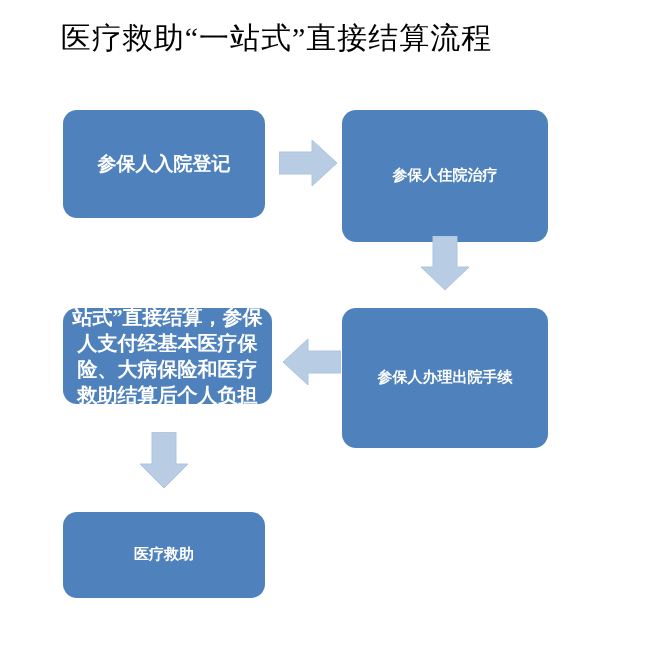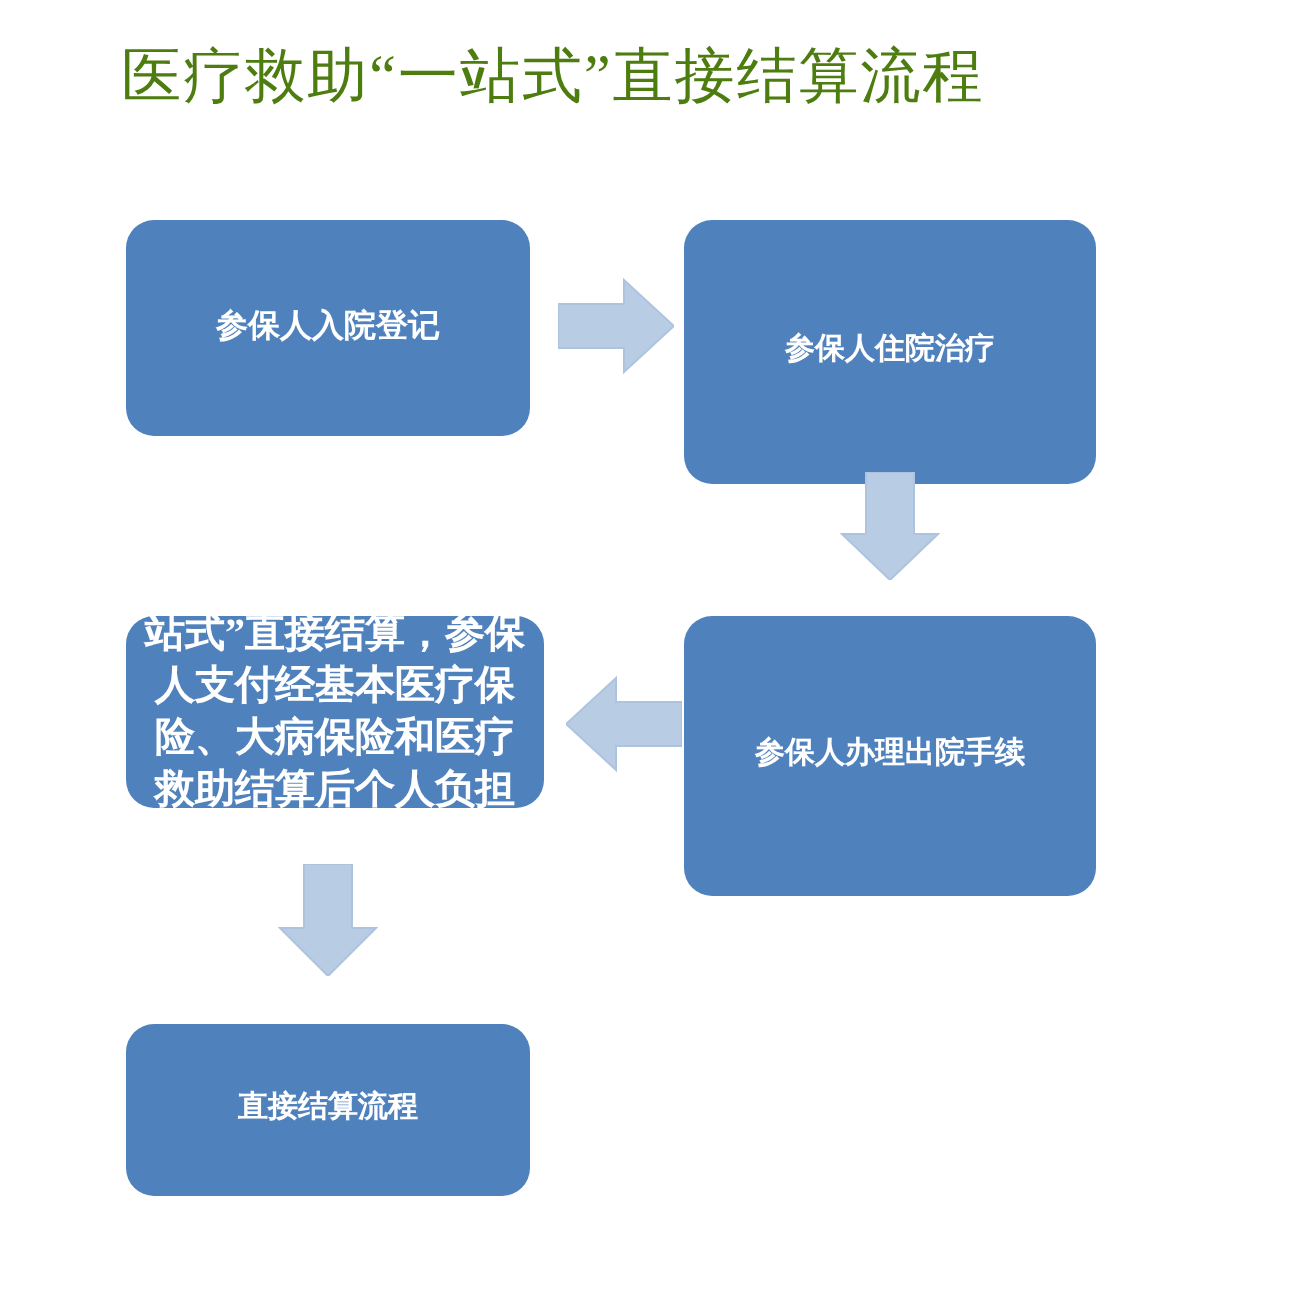--- a/index.html
+++ b/index.html
@@ -19,21 +19,21 @@
   }
   .title {
     position: absolute;
     left: 0;
     top: 18px;
     width: 553px;
     text-align: center;
     font-family: "Liberation Serif", "DejaVu Serif", serif;
     font-size: 30px;
     font-weight: 400;
-    color: #4d7c0f;
+    color: #000000;
     letter-spacing: 1px;
     white-space: nowrap;
   }
   .node {
     position: absolute;
     box-sizing: border-box;
     background: #4f81bd;
     border-radius: 14px;
     display: flex;
     align-items: center;
@@ -41,21 +41,21 @@
     color: #ffffff;
     font-family: "Liberation Serif", "DejaVu Serif", serif;
     font-weight: 700;
     text-align: center;
     line-height: 1.32;
   }
   .node-label {
     display: block;
     padding: 0 8px;
   }
-  #node-admission  { left: 63px;  top: 110px; width: 202px; height: 108px; font-size: 16px; }
+  #node-admission  { left: 63px;  top: 110px; width: 202px; height: 108px; font-size: 19px; }
   #node-treatment  { left: 342px; top: 110px; width: 206px; height: 132px; font-size: 15px; }
   #node-settlement { left: 63px;  top: 308px; width: 209px; height: 96px; font-size: 20px; }
   #node-discharge-procedure { left: 342px; top: 308px; width: 206px; height: 140px; font-size: 15px; }
   #node-discharged { left: 63px;  top: 512px; width: 202px; height: 86px;  font-size: 15px; }
 
   #node-settlement .node-label { padding: 0 6px; line-height: 1.30; }
 
   .arrow {
     position: absolute;
   }
@@ -107,16 +107,16 @@
     <span class="node-label">就医定点医疗机构“一站式”直接结算，参保人支付经基本医疗保险、大病保险和医疗救助结算后个人负担部分费用</span>
   </div>
 
   <div class="arrow" id="arrow-down-2">
     <svg width="50" height="56" viewBox="0 0 50 56" xmlns="http://www.w3.org/2000/svg">
       <polygon points="13,0 37,0 37,32 49,32 25,56 1,32 13,32" fill="#b8cce4" stroke="#aec4de" stroke-width="1"></polygon>
     </svg>
   </div>
 
   <div class="node" id="node-discharged">
-    <span class="node-label">直接结算流程</span>
+    <span class="node-label">医疗救助</span>
   </div>
 
 </div>
 
 </body></html>

